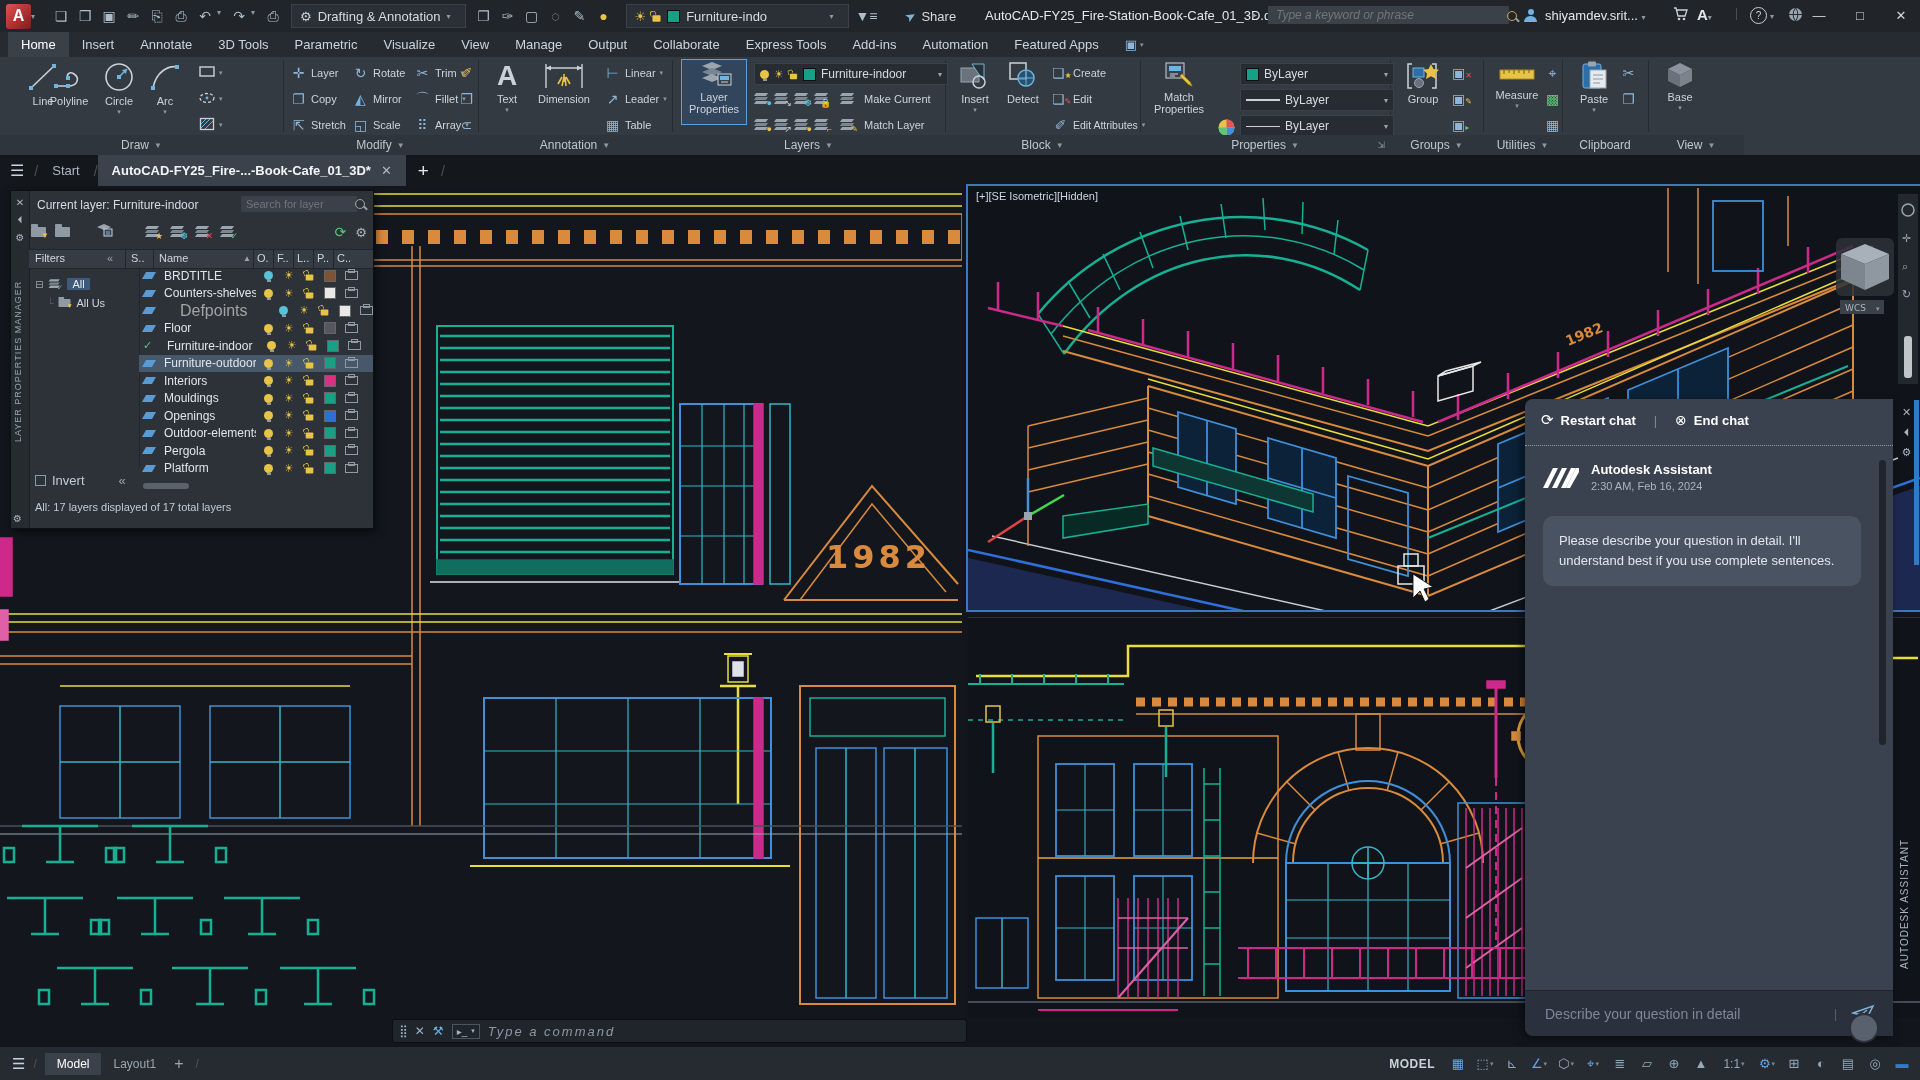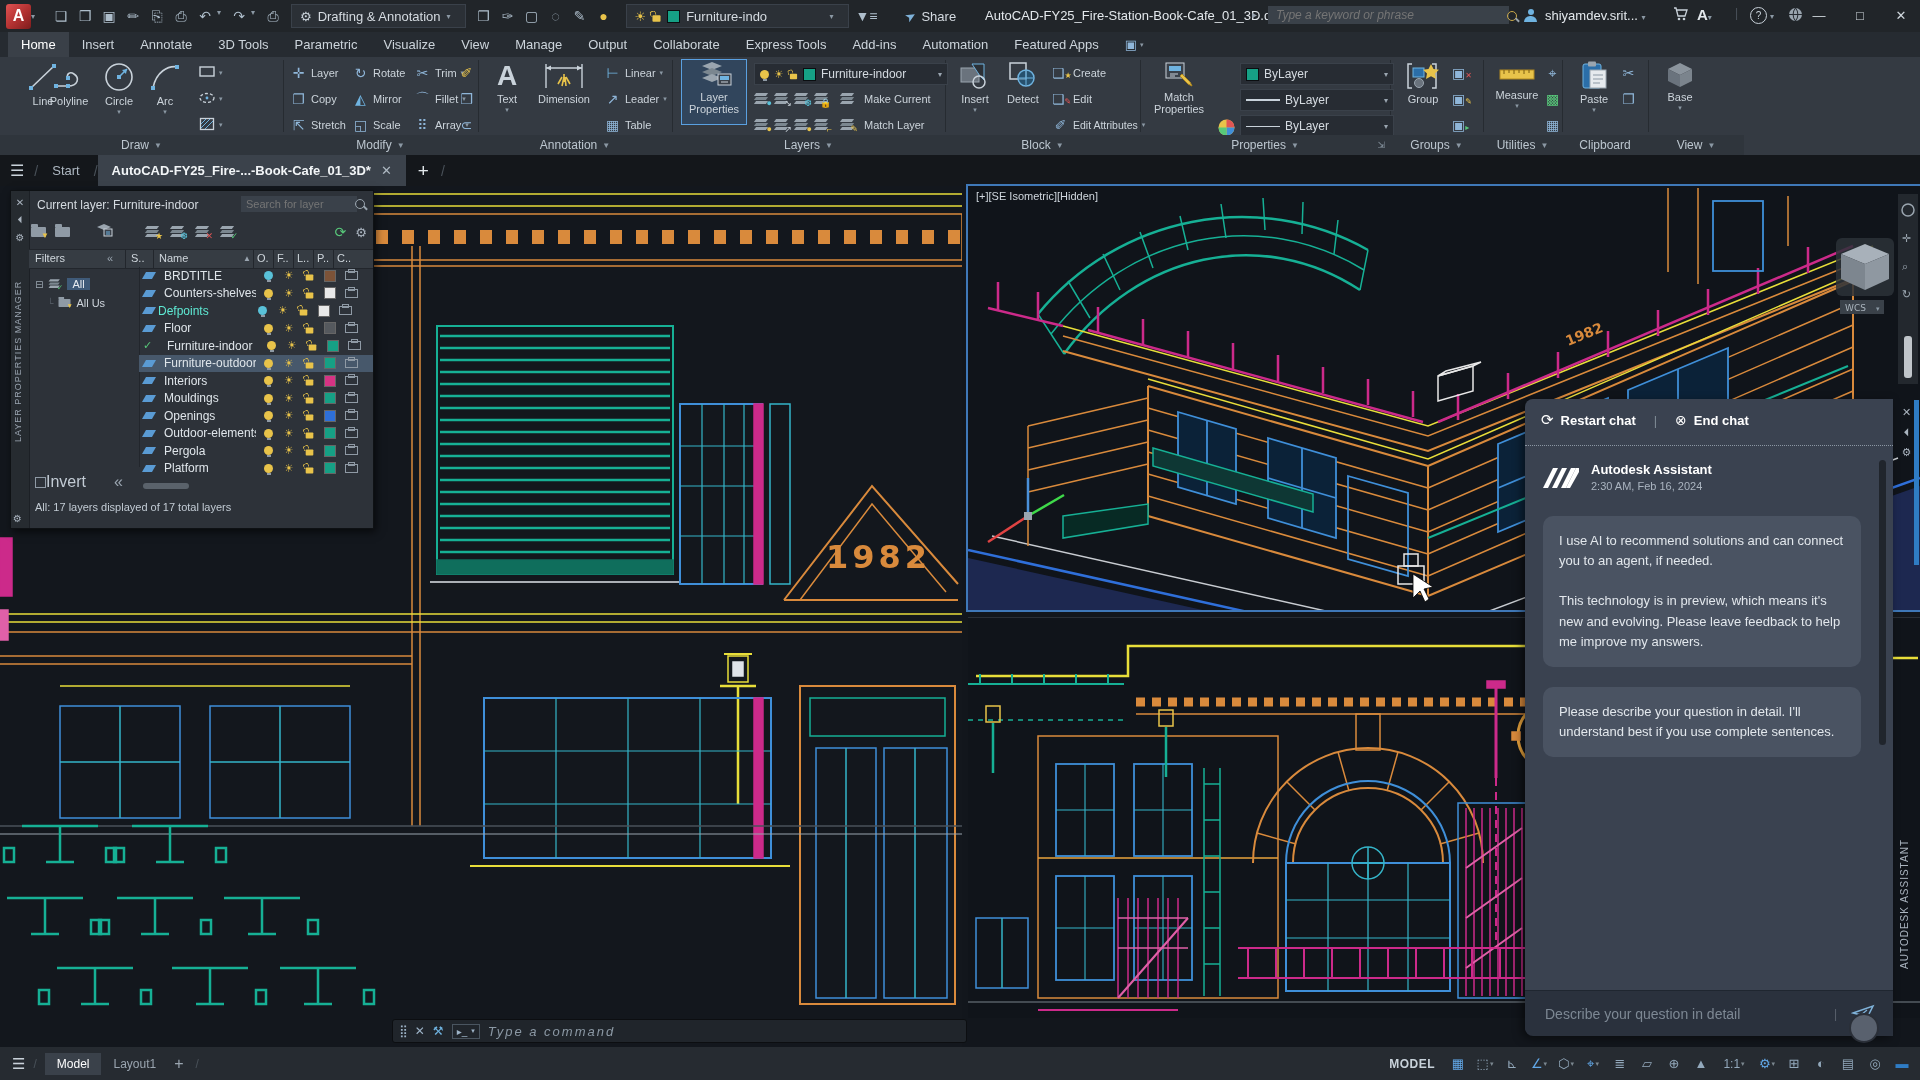--- a/index.html
+++ b/index.html
@@ -81,21 +81,21 @@
   .lrow.sel{background:#47586b;}
   .pgram{width:10px;height:7px;background:#5a9bd4;transform:skewX(-30deg);display:inline-block;}
   .bulb{width:9px;height:9px;border-radius:50%;display:inline-block;position:relative;}
   .bulb::after{content:"";position:absolute;left:2.5px;top:9px;width:4px;height:2px;background:#8f9aa5;}
   .sun{color:#e8c34a;font-size:11px;line-height:11px;}
   .lock{width:9px;height:7px;background:#e8c34a;border-radius:1px;position:relative;display:inline-block;margin-top:4px;}
   .lock::before{content:"";position:absolute;left:-3px;top:-5px;width:5px;height:5px;border:1.5px solid #e8c34a;border-bottom:none;border-radius:3px 3px 0 0;transform:rotate(-18deg);}
   .prn{width:11px;height:7px;border:1px solid #8f9aa5;position:relative;display:inline-block;}
   .prn::before{content:"";position:absolute;left:2px;top:-3px;width:5px;height:2px;border:1px solid #8f9aa5;}
   #pstatus{position:absolute;left:24px;top:310px;font-size:11px;color:#c2cbd4;}
-  #pinvert{position:absolute;left:24px;top:282px;display:flex;align-items:center;color:#c2cbd4;font-size:16px;}
+  #pinvert{position:absolute;left:24px;top:282px;display:flex;gap:6px;align-items:center;color:#c2cbd4;font-size:13px;}
   .cb{width:9px;height:9px;border:1px solid #8f9aa5;display:inline-block;}
   #hscroll{position:absolute;left:132px;top:292px;width:46px;height:6px;background:#5a626b;border-radius:3px;}
   
   #chat{position:absolute;left:1525px;top:399px;width:368px;height:636px;background:#3a4250;border-radius:8px 0 0 8px;box-shadow:-3px 3px 10px rgba(0,0,0,.5);}
   #chat-hdr{position:absolute;left:16px;top:12px;display:flex;align-items:center;gap:10px;color:#fff;font-size:13px;font-weight:bold;}
   #chat-div{position:absolute;left:0;top:46px;width:100%;border-top:1px dotted #8b96a3;}
   #chat-msgs{position:absolute;left:0;top:47px;width:352px;height:542px;overflow:hidden;padding:16px 0 0 18px;box-sizing:border-box;}
   .bubble{width:286px;background:#4a5362;border-radius:10px;padding:15px 16px;color:#e2e7ec;font-size:13px;line-height:1.55;white-space:pre-line;}
   #chat-input{position:absolute;left:0;top:591px;width:100%;height:45px;background:#2a313d;border-top:1px solid #1f2630;border-radius:0 0 0 8px;display:flex;align-items:center;}
   #chat-ph{margin-left:20px;color:#7d8894;font-size:14px;flex:1;}
@@ -992,21 +992,21 @@
           <span class="pgram" style="margin-left:5px;"></span>
           <span style="margin-left:10px;width:92px;font-size:12px;color:#dfe5ea;white-space:nowrap;overflow:hidden;">Counters-shelves</span>
           <span class="bulb" style="background:#e8c34a;margin-left:8px;"></span>
           <span class="sun" style="margin-left:11px;">☀</span>
           <span class="lock" style="margin-left:11px;transform:scale(.85);"></span>
           <span style="margin-left:10px;width:10px;height:10px;background:#e8e8e8;border:1px solid #666;display:inline-block;"></span>
           <span class="prn" style="margin-left:9px;"></span>
         </div>
         <div class="lrow">
           <span class="pgram" style="margin-left:5px;"></span>
-          <span style="margin-left:4px;width:92px;font-size:12px;color:#5eead4;white-space:nowrap;overflow:hidden;">Defpoints</span>
+          <span style="margin-left:26px;width:92px;font-size:16px;color:#a3a3a3;white-space:nowrap;overflow:hidden;">Defpoints</span>
           <span class="bulb" style="background:#59c1d8;margin-left:8px;"></span>
           <span class="sun" style="margin-left:11px;">☀</span>
           <span class="lock" style="margin-left:11px;transform:scale(.85);"></span>
           <span style="margin-left:10px;width:10px;height:10px;background:#e8e8e8;border:1px solid #666;display:inline-block;"></span>
           <span class="prn" style="margin-left:9px;"></span>
         </div>
         <div class="lrow">
           <span class="pgram" style="margin-left:5px;"></span>
           <span style="margin-left:10px;width:92px;font-size:12px;color:#dfe5ea;white-space:nowrap;overflow:hidden;">Floor</span>
           <span class="bulb" style="background:#e8c34a;margin-left:8px;"></span>
@@ -1116,23 +1116,20 @@
           <polygon points="0,26 10,6 15,6 5,26" fill="#fff"></polygon>
           <polygon points="9,26 19,6 24,6 14,26" fill="#fff"></polygon>
           <polygon points="18,26 28,6 33,6 23,26" fill="#fff"></polygon>
           <polygon points="23,26 33,6 36,6 36,10 27,26" fill="#fff"></polygon>
         </svg>
         <div>
           <div style="color:#fff;font-weight:bold;font-size:13px;">Autodesk Assistant</div>
           <div style="color:#aab4c0;font-size:11px;margin-top:3px;">2:30 AM, Feb 16, 2024</div>
         </div>
       </div>
-        <div class="bubble" style="margin-bottom: 20px;">I use AI to recommend solutions and can connect you to an agent, if needed.
-
-This technology is in preview, which means it's new and evolving. Please leave feedback to help me improve my answers.</div>
         <div class="bubble" style="margin-bottom: 20px;">Please describe your question in detail. I'll understand best if you use complete sentences.</div>
       </div>
     <div id="chat-scroll"></div>
     <div id="chat-input">
       <span id="chat-ph">Describe your question in detail</span>
       <span style="color:#5a626e;margin-right:14px;">|</span>
       <svg width="24" height="20" viewBox="0 0 24 20" style="margin-right:18px;">
         <polygon points="2,9 22,2 14,18 10,11" fill="none" stroke="#7fb2d9" stroke-width="1.5"></polygon>
         <line x1="10" y1="11" x2="16" y2="6" stroke="#7fb2d9" stroke-width="1.2"></line>
       </svg>

